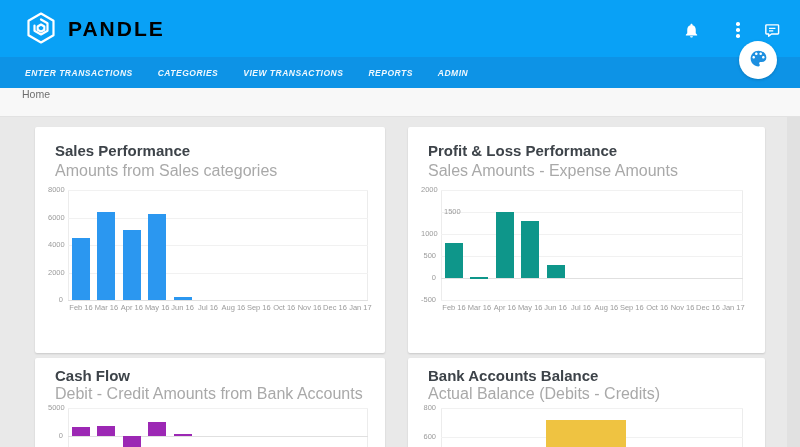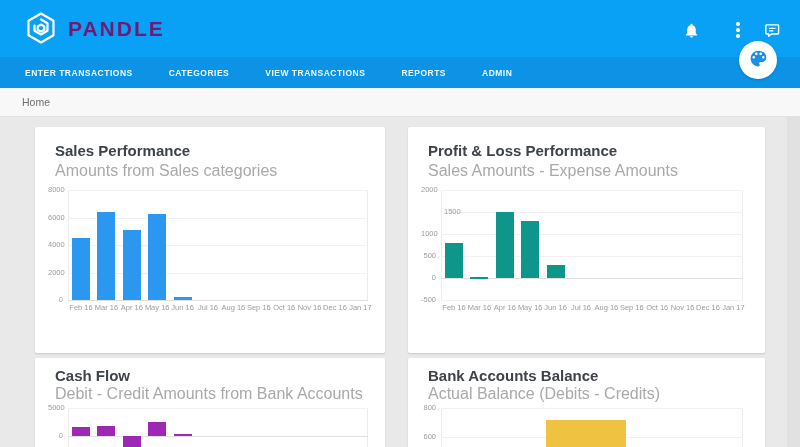--- a/index.html
+++ b/index.html
@@ -8,44 +8,44 @@
     font-family:"Liberation Sans","DejaVu Sans",sans-serif;
     background:#e9e9e9;
   }
   
   .header{
     position:absolute;left:0;top:0;width:800px;height:57px;
     background:var(--header-blue,#09a1f6);
   }
   .logo{position:absolute;left:24px;top:11px;display:flex;align-items:center;cursor:pointer}
   .logo svg{display:block}
-  .brand{color:#701a75;font-size:21px;font-weight:700;letter-spacing:2px;margin-left:10px;margin-top:1px}
+  .brand{color:#000000;font-size:21px;font-weight:700;letter-spacing:2px;margin-left:10px;margin-top:1px}
   .hicon{position:absolute;top:21px;width:18px;height:18px;display:flex;align-items:center;justify-content:center;cursor:pointer}
   .hicon svg{display:block}
   .kebab{display:flex;flex-direction:column;gap:2.5px;align-items:center}
   .kebab i{width:3.5px;height:3.5px;border-radius:50%;background:#fff;display:block}
   .avatar{
     position:absolute;left:739px;top:41px;width:38px;height:38px;border-radius:50%;
     background:#fff;box-shadow:0 1px 3px rgba(0,0,0,.18);z-index:5;
     display:flex;align-items:center;justify-content:center;cursor:pointer;
   }
   
   .nav{
     position:absolute;left:0;top:57px;width:800px;height:31px;
     background:var(--nav-blue,#0d93e6);
-    display:flex;align-items:center;padding-left:25px;box-sizing:border-box;gap:36px;
+    display:flex;align-items:center;padding-left:25px;box-sizing:border-box;gap:25px;font-style:italic;
   }
   .nav-item{
     color:rgba(255,255,255,.93);font-size:8.5px;font-weight:700;letter-spacing:.5px;
     cursor:pointer;white-space:nowrap;
   }
   
   .crumbbar{
     position:absolute;left:0;top:88px;width:800px;height:29px;background:#f8f8f8;
-    border-bottom:1px solid #e2e2e2;box-sizing:border-box;display:flex;align-items:center;
+    border-bottom:1px solid #e2e2e2;box-sizing:border-box;display:flex;align-items:flex-start;
   }
   .crumb{font-size:10.5px;color:#6e6e6e;margin-left:22px;cursor:pointer}
   
   .content{position:absolute;left:0;top:117px;width:800px;height:330px;background:#e9e9e9}
   .scroll-strip{position:absolute;right:0;top:117px;width:13px;height:330px;background:#e1e1e1}
   .card{
     position:absolute;background:#fff;border-radius:2px;
     box-shadow:0 1px 2px rgba(0,0,0,.14);
     padding:14px 20px;box-sizing:border-box;
   }

